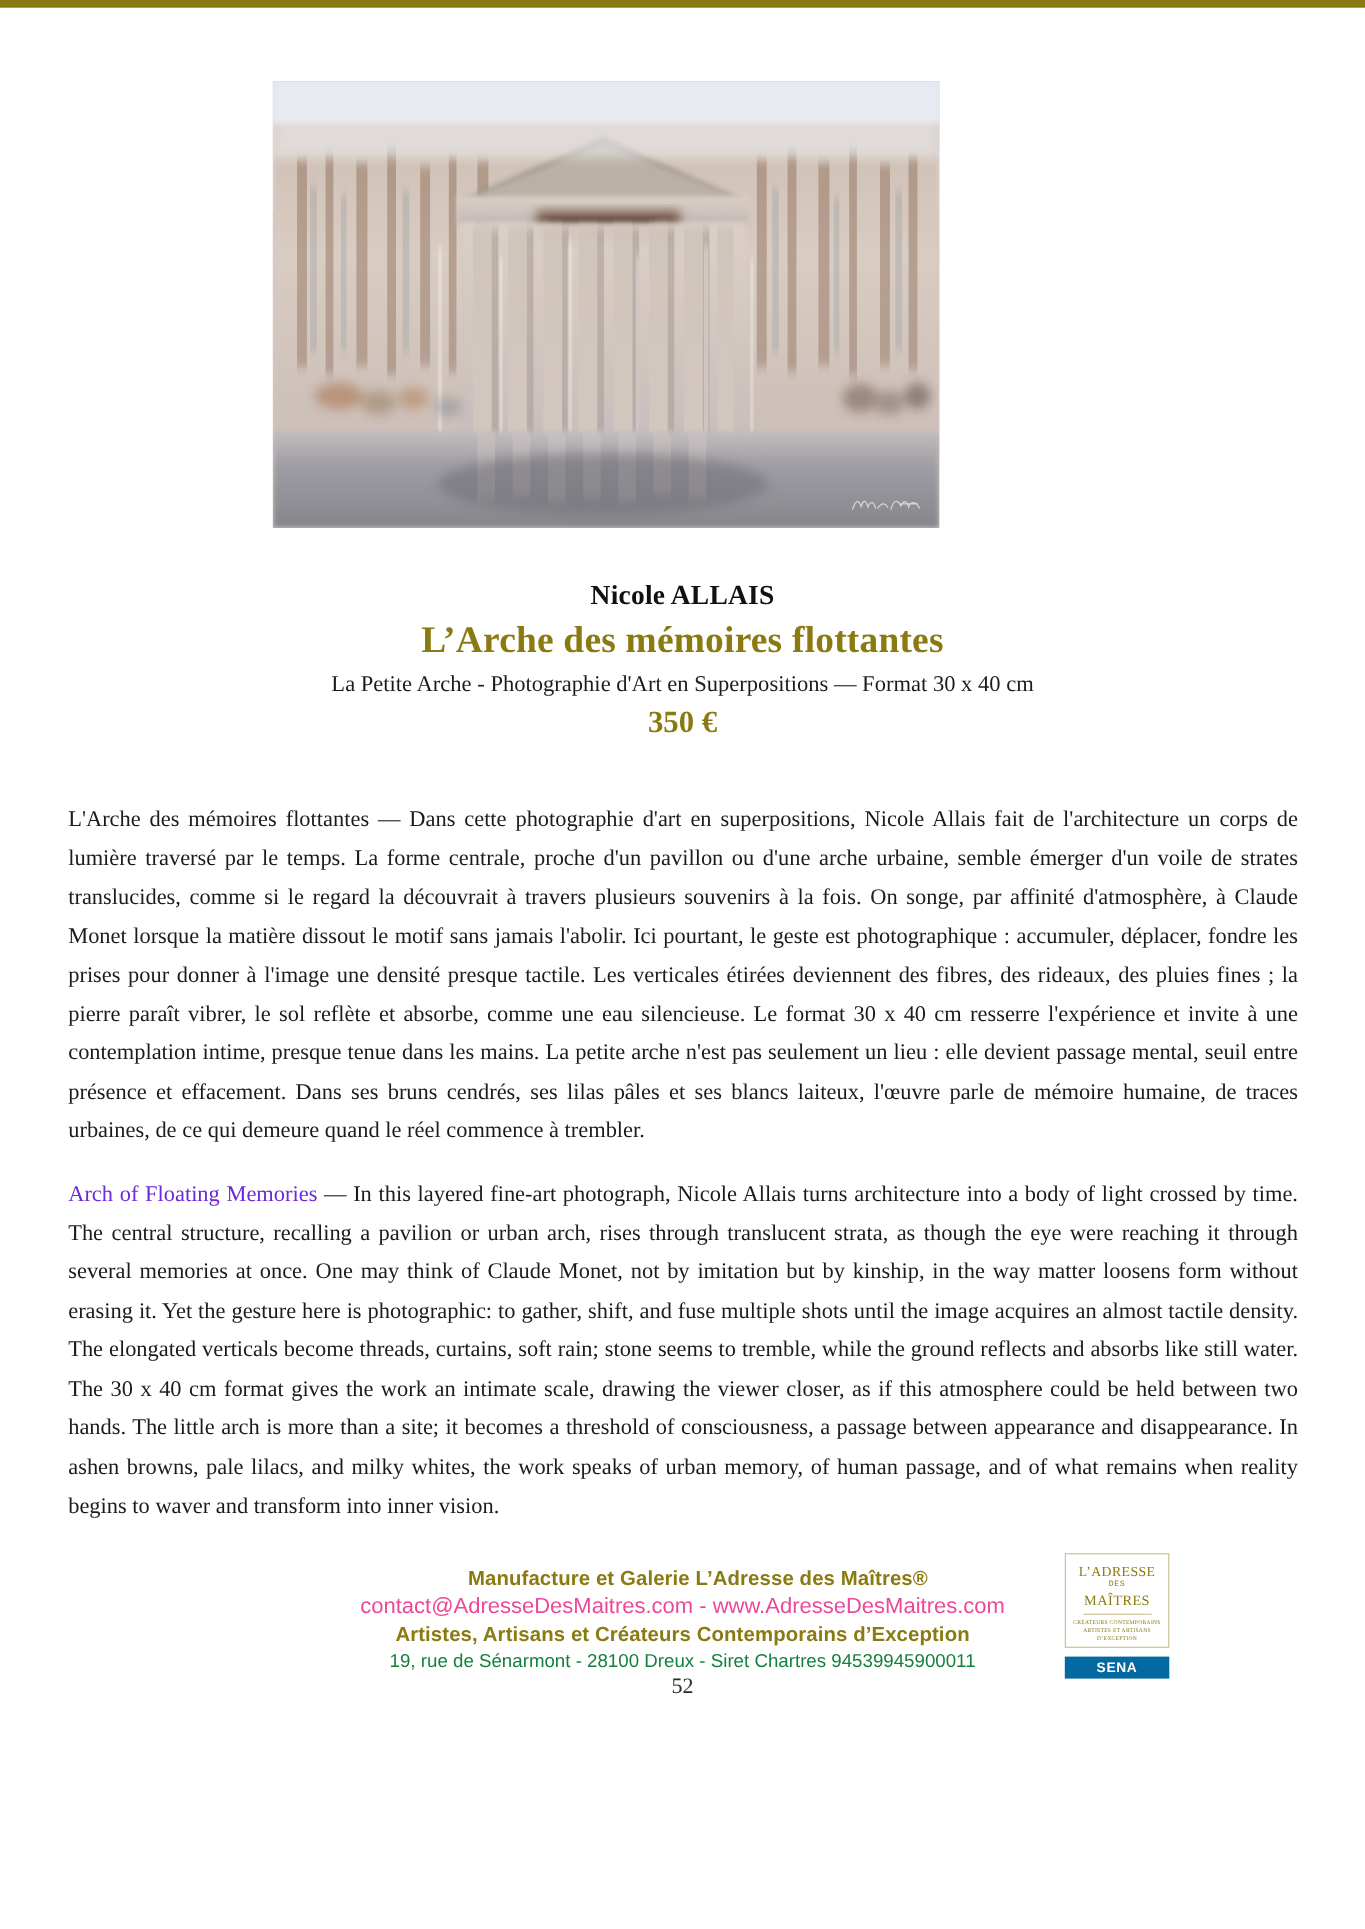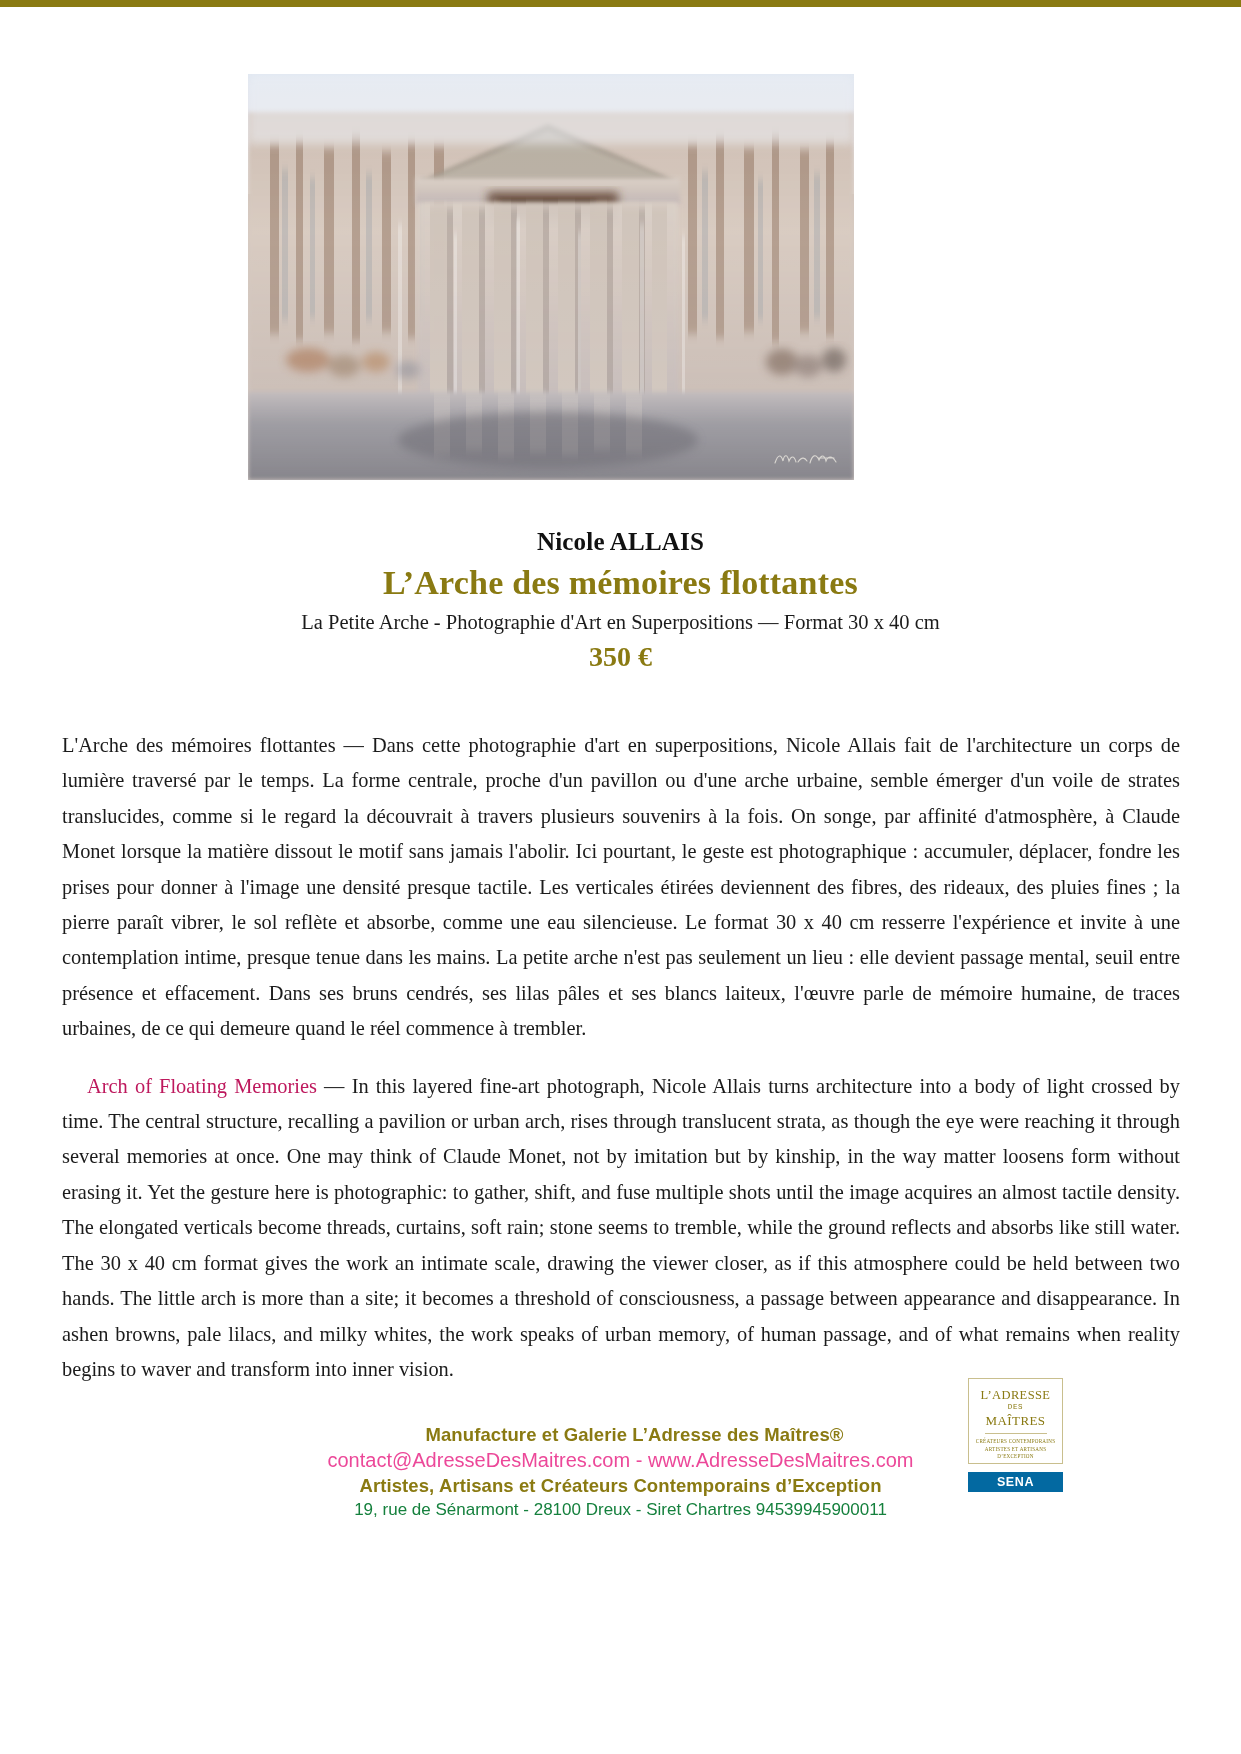--- a/index.html
+++ b/index.html
@@ -92,22 +92,21 @@
   .para {
     text-align: justify;
     text-justify: inter-word;
     font-size: 20.4px;
     line-height: 35.4px;
     color: #1b1b1b;
     margin: 0 0 22px 0;
   }
   .para:last-child { margin-bottom: 0; }
   .lead-en {
-    color: #be185d;
-    margin-left: 25px;
+    color: #6d28d9;
   }
 
   
   .footer {
     position: absolute;
     left: 0;
     top: 1424px;
     width: 1241px;
     text-align: center;
     font-family: "Liberation Sans", sans-serif;
@@ -141,21 +140,21 @@
     font-family: "Liberation Serif", serif;
     font-size: 20px;
     color: #2b2b2b;
     margin: 0;
   }
 
   
   .logo-block {
     position: absolute;
     left: 968px;
-    top: 1378px;
+    top: 1412px;
     width: 95px;
   }
   .logo-card {
     box-sizing: border-box;
     width: 95px;
     height: 86px;
     border: 1px solid #c9bf8e;
     background: #ffffff;
     text-align: center;
     padding-top: 9px;
@@ -361,20 +360,21 @@
   <div class="body-text">
     <p class="para">L'Arche des mémoires flottantes — Dans cette photographie d'art en superpositions, Nicole Allais fait de l'architecture un corps de lumière traversé par le temps. La forme centrale, proche d'un pavillon ou d'une arche urbaine, semble émerger d'un voile de strates translucides, comme si le regard la découvrait à travers plusieurs souvenirs à la fois. On songe, par affinité d'atmosphère, à Claude Monet lorsque la matière dissout le motif sans jamais l'abolir. Ici pourtant, le geste est photographique : accumuler, déplacer, fondre les prises pour donner à l'image une densité presque tactile. Les verticales étirées deviennent des fibres, des rideaux, des pluies fines ; la pierre paraît vibrer, le sol reflète et absorbe, comme une eau silencieuse. Le format 30 x 40 cm resserre l'expérience et invite à une contemplation intime, presque tenue dans les mains. La petite arche n'est pas seulement un lieu : elle devient passage mental, seuil entre présence et effacement. Dans ses bruns cendrés, ses lilas pâles et ses blancs laiteux, l'œuvre parle de mémoire humaine, de traces urbaines, de ce qui demeure quand le réel commence à trembler.</p>
     <p class="para"><span class="lead-en">Arch of Floating Memories</span><span> — In this layered fine-art photograph, Nicole Allais turns architecture into a body of light crossed by time. The central structure, recalling a pavilion or urban arch, rises through translucent strata, as though the eye were reaching it through several memories at once. One may think of Claude Monet, not by imitation but by kinship, in the way matter loosens form without erasing it. Yet the gesture here is photographic: to gather, shift, and fuse multiple shots until the image acquires an almost tactile density. The elongated verticals become threads, curtains, soft rain; stone seems to tremble, while the ground reflects and absorbs like still water. The 30 x 40 cm format gives the work an intimate scale, drawing the viewer closer, as if this atmosphere could be held between two hands. The little arch is more than a site; it becomes a threshold of consciousness, a passage between appearance and disappearance. In ashen browns, pale lilacs, and milky whites, the work speaks of urban memory, of human passage, and of what remains when reality begins to waver and transform into inner vision.</span></p>
   </div>
 
   <div class="footer">
     <p class="footer-line-1">Manufacture et Galerie L’Adresse des Maîtres®</p>
     <p class="footer-line-2">contact@AdresseDesMaitres.com - www.AdresseDesMaitres.com</p>
     <p class="footer-line-3">Artistes, Artisans et Créateurs Contemporains d’Exception</p>
     <p class="footer-line-4">19, rue de Sénarmont - 28100 Dreux - Siret Chartres 94539945900011</p>
+    <p class="page-number">52</p>
   </div>
 
   <div class="logo-block">
     <div class="logo-card">
       <div class="logo-l1">L’ADRESSE</div>
       <div class="logo-l2">DES</div>
       <div class="logo-l3">MAÎTRES</div>
       <div class="logo-divider"></div>
       <div class="logo-sub">CRÉATEURS CONTEMPORAINS</div>
       <div class="logo-sub">ARTISTES ET ARTISANS</div>

